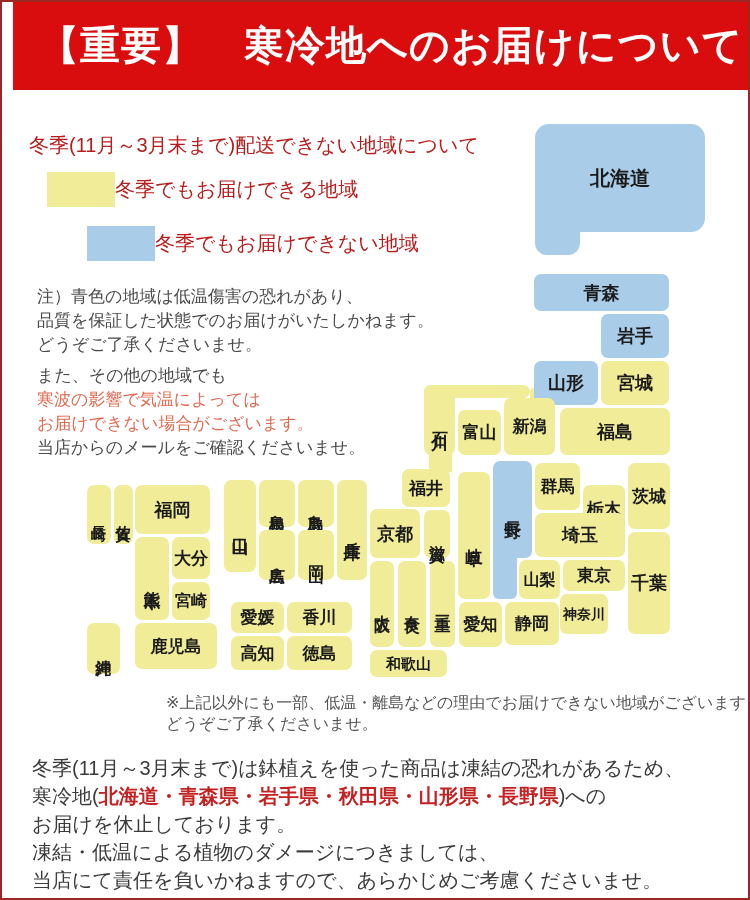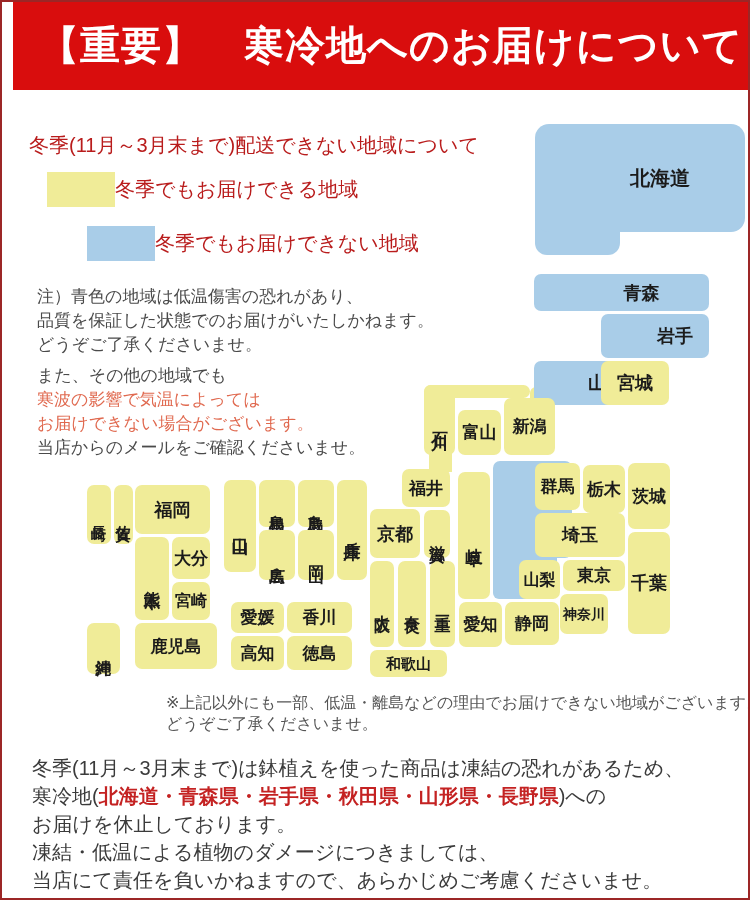--- a/index.html
+++ b/index.html
@@ -27,21 +27,21 @@
   .legend-label{font-size:20px; color:#b91c1c; white-space:nowrap;}
   .note{position:absolute; left:27px; font-size:17px; line-height:24px; color:#4a4a4a; white-space:nowrap;margin-left:8px;}
   .note1{top:283px;} .note2{top:362px;}
   .note .red{color:var(--c-notered,#e0694f);}
   .map{position:absolute; inset:0;}
   .pref{
     position:absolute; display:flex; align-items:center; justify-content:center;
     font-weight:bold; color:#1b1b1b; border-radius:7px; line-height:1;
   }
   .pref.y{background:var(--c-yellow,#f0ec98);}
-  .pref.b{background:var(--c-blue,#a9cde8);padding-left:40px;}
+  .pref.b{background:var(--c-blue,#a9cde8);}
   .pref.v span{writing-mode:vertical-rl; text-orientation:upright; letter-spacing:2px;}
   .footnote{position:absolute; left:164px; top:690px; font-size:16px; line-height:21px; color:#555; white-space:nowrap;}
   .closing{position:absolute; left:30px; top:752px; font-size:20px; line-height:28px; color:#3b3b3b; white-space:nowrap;}
   .closing .redbold{color:var(--c-closered,#c42222); font-weight:bold;}
 </style>
 </head>
 <body>
 
 <div class="page">
 
@@ -87,20 +87,23 @@
       </div>
       <div class="pref b h" style="left: 599px; top: 312px; width: 68px; height: 44px; font-size: 18px;">
         <span>岩手</span>
       </div>
       <div class="pref b h" style="left: 532px; top: 359px; width: 64px; height: 44px; font-size: 18px;">
         <span>山形</span>
       </div>
       <div class="pref y h" style="left: 599px; top: 359px; width: 68px; height: 44px; font-size: 18px;">
         <span>宮城</span>
       </div>
+      <div class="pref y h" style="left: 558px; top: 406px; width: 110px; height: 47px; font-size: 18px;">
+        <span>福島</span>
+      </div>
       <div class="pref y h" style="left: 502px; top: 396px; width: 51px; height: 57px; font-size: 17px;">
         <span>新潟</span>
       </div>
       <div class="pref y h" style="left: 456px; top: 408px; width: 43px; height: 45px; font-size: 17px;">
         <span>富山</span>
       </div>
       <div class="pref y v" style="left: 422px; top: 383px; width: 31px; height: 70px; font-size: 17px;">
         <span>石川</span>
       </div>
       <div class="pref y h" style="left: 400px; top: 467px; width: 48px; height: 38px; font-size: 17px;">
@@ -108,21 +111,21 @@
       </div>
       <div class="pref b v" style="left: 491px; top: 459px; width: 39px; height: 97px; font-size: 17px;">
         <span>長野</span>
       </div>
       <div class="pref y v" style="left: 456px; top: 470px; width: 32px; height: 127px; font-size: 17px;">
         <span>岐阜</span>
       </div>
       <div class="pref y h" style="left: 533px; top: 461px; width: 45px; height: 47px; font-size: 17px;">
         <span>群馬</span>
       </div>
-      <div class="pref y h" style="left: 581px; top: 463px; width: 42px; height: 48px; font-size: 17px;">
+      <div class="pref y h" style="left: 581px; top: 483px; width: 42px; height: 48px; font-size: 17px;">
         <span>栃木</span>
       </div>
       <div class="pref y h" style="left: 626px; top: 461px; width: 42px; height: 66px; font-size: 17px;">
         <span>茨城</span>
       </div>
       <div class="pref y h" style="left: 533px; top: 511px; width: 90px; height: 44px; font-size: 18px;">
         <span>埼玉</span>
       </div>
       <div class="pref y h" style="left: 626px; top: 530px; width: 42px; height: 102px; font-size: 18px;">
         <span>千葉</span>

